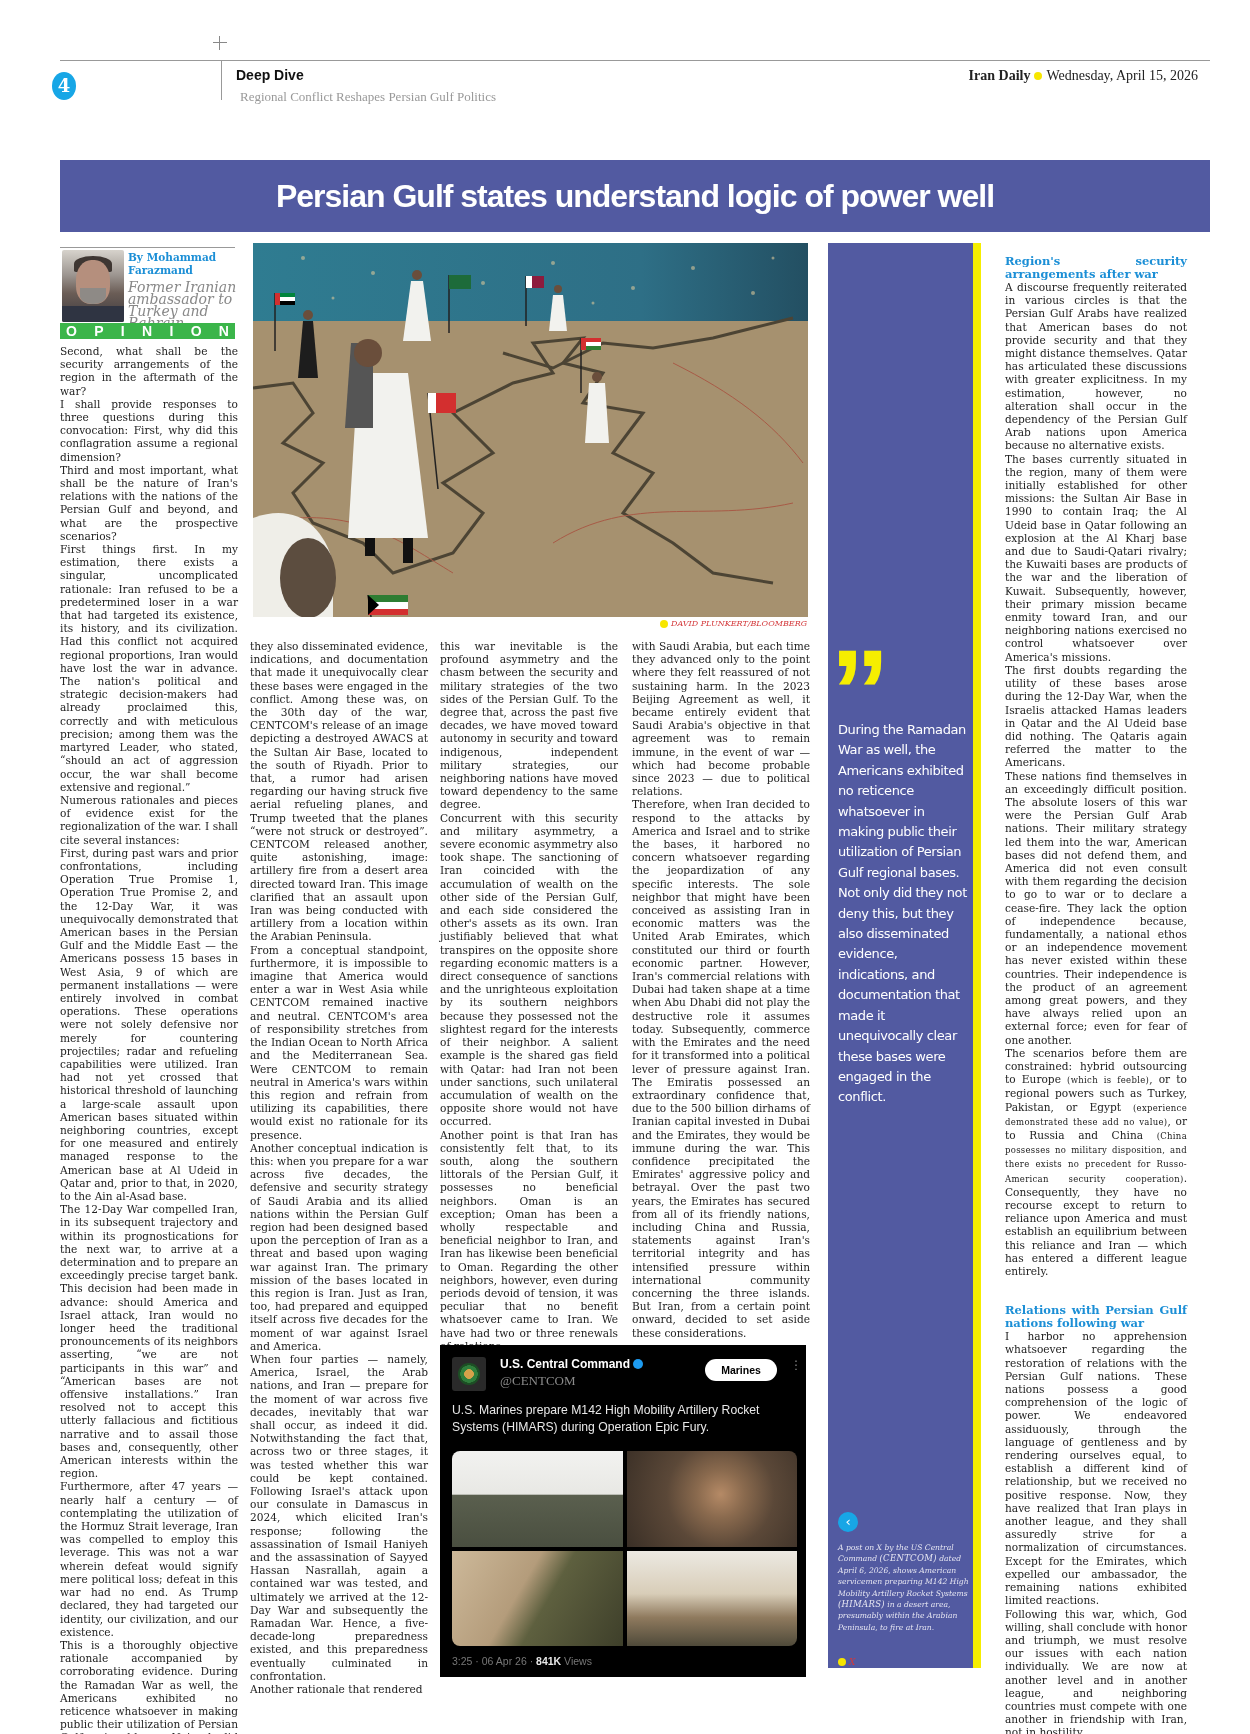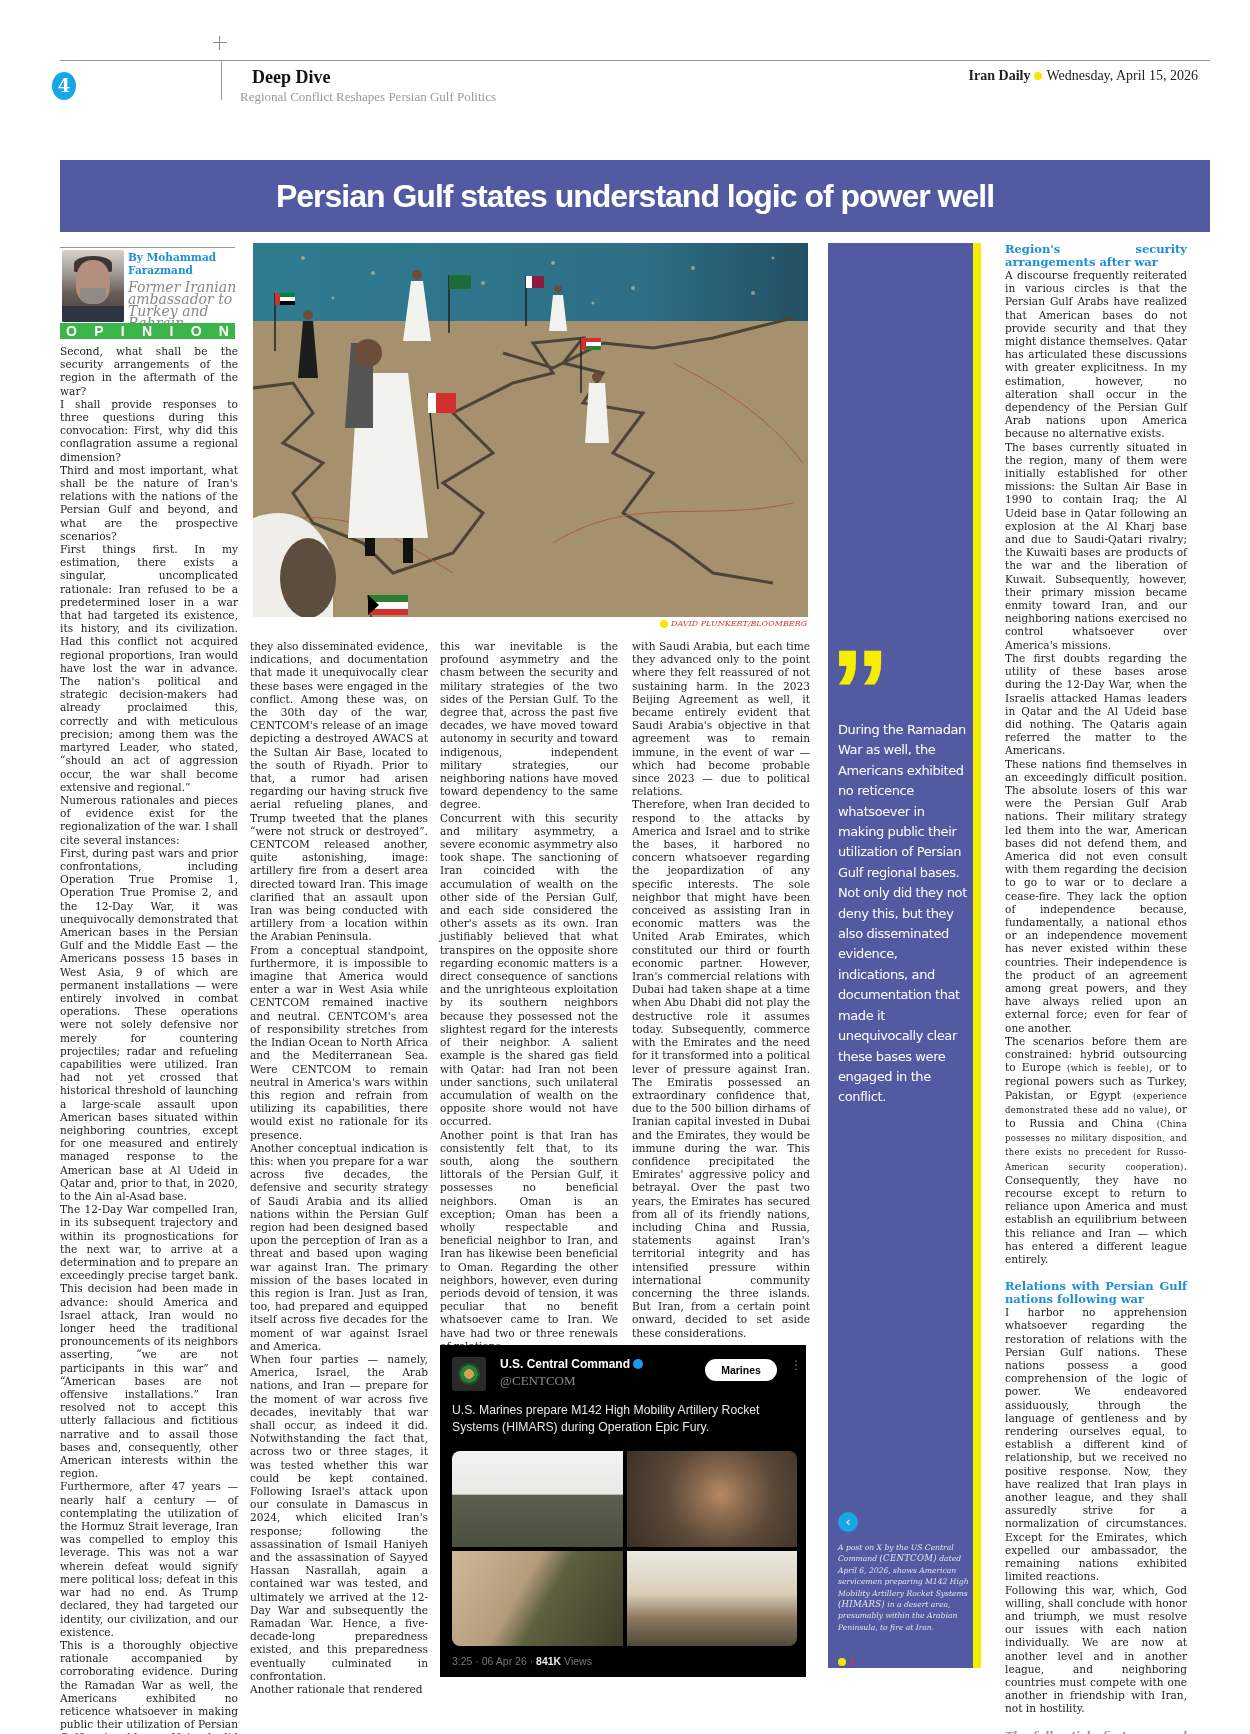--- a/index.html
+++ b/index.html
@@ -5,21 +5,21 @@
   * { box-sizing: border-box; margin: 0; padding: 0; }
   body { width: 1250px; height: 1734px; background: #fff; position: relative; font-family: "DejaVu Serif", serif; color: #222; overflow: hidden; }
   .abs { position: absolute; }
   .topline { left: 60px; top: 60px; width: 1150px; height: 1px; background: #999; }
   .crosshair { left: 213px; top: 36px; width: 14px; height: 14px; }
   .crosshair::before, .crosshair::after { content: ""; position: absolute; background: #888; }
   .crosshair::before { left: 6px; top: 0; width: 1px; height: 14px; }
   .crosshair::after { left: 0; top: 6px; width: 14px; height: 1px; }
   .vdiv { left: 221px; top: 60px; width: 1px; height: 40px; background: #999; }
   .page-num { left: 52px; top: 72px; width: 24px; height: 28px; border-radius: 50%; background: #17a6e6; color: #fff; font-family: "DejaVu Serif", serif; font-weight: bold; font-size: 18px; text-align: center; line-height: 28px; }
-  .section { left: 252px; top: 67px; font-family: Liberation Serif, serif; font-weight: bold; font-size: 18px; color: #111; }
+  .section { left: 236px; top: 67px; font-family: Liberation Sans, sans-serif; font-weight: bold; font-size: 14px; color: #111; }
   .subsection { left: 240px; top: 89px; font-family: "Liberation Serif", serif; font-size: 13px; color: #999; }
   .masthead { right: 52px; top: 68px; font-family: "Liberation Serif", serif; font-size: 14px; color: #222; display: flex; align-items: center; gap: 4px; margin-left: 8px; }
   .masthead b { font-weight: bold; }
   .ydot { width: 8px; height: 8px; border-radius: 50%; background: #f7e600; display: inline-block; }
   .headline-bar { left: 60px; top: 160px; width: 1150px; height: 72px; background: #525aa1; }
   .headline { left: 60px; top: 160px; width: 1150px; height: 72px; color: #fff; font-family: "Liberation Sans", sans-serif; font-weight: bold; font-size: 32px; line-height: 72px; text-align: center; letter-spacing: -1px; }
   .col { font-size: 10.6px; line-height: 13.2px; text-align: justify; hyphens: auto; color: #222; }
   .col p { margin: 0; }
   .author-rule { left: 60px; top: 247px; width: 175px; height: 1px; background: #999; }
   .avatar { left: 62px; top: 250px; width: 62px; height: 72px; background: linear-gradient(180deg,#d7d3cc 0%,#9c9590 35%,#6b5d56 60%,#3c3a3f 100%); border-radius: 2px; overflow: hidden; }
@@ -34,21 +34,21 @@
   .illus .sky { position: absolute; left: 0; top: 0; width: 100%; height: 82px; background: linear-gradient(90deg,#2f7c91,#2e6f86 70%,#234f62); }
   .illus .ground { position: absolute; left: 0; top: 78px; width: 100%; height: 296px; background: #a6916f; }
   .credit { left: 660px; top: 619px; font-style: italic; font-size: 8px; color: #d4393b; display: flex; align-items: center; gap: 3px; }
   .pullbox { left: 828px; top: 243px; width: 150px; height: 1425px; background: #525aa1; }
   .yellow-bar { left: 973px; top: 243px; width: 8px; height: 1425px; background: #f6ee00; }
   .quote-mark { left: 830px; top: 632px; font-family: "Liberation Sans", sans-serif; font-weight: bold; font-size: 120px; color: #f6ee00; line-height: 1; }
   .pull { left: 838px; top: 720px; width: 132px; font-family: "DejaVu Sans", sans-serif; font-size: 13px; line-height: 20.4px; color: #fff; letter-spacing: -0.4px; }
   .back-btn { left: 838px; top: 1512px; width: 20px; height: 20px; border-radius: 50%; background: #17a6e6; color: #fff; font-size: 13px; text-align: center; line-height: 20px; font-family: "DejaVu Sans", sans-serif; }
   .caption { left: 838px; top: 1542px; width: 132px; font-style: italic; font-size: 7.6px; line-height: 11.4px; color: #e6e6f2; }
   .caption-mark { left: 838px; top: 1657px; display: flex; align-items: center; gap: 3px; font-style: italic; font-size: 9px; color: #d4393b; }
-  .rc-heading { font-family: "DejaVu Serif", serif; font-weight: bold; font-size: 11.5px; line-height: 13px; color: #1c8fd6; }
+  .rc-heading { font-family: "DejaVu Serif", serif; font-weight: bold; font-size: 11.5px; line-height: 13px; color: #1c8fd6; margin-top: 12px; }
   .small-caps { font-size: 8.5px; letter-spacing: 0.3px; }
   .rc-end { font-style: italic; font-weight: bold; font-size: 10.6px; line-height: 13px; color: #999; }
   .tweet { left: 440px; top: 1345px; width: 366px; height: 332px; background: #000; color: #fff; font-family: "Liberation Sans", sans-serif; }
   .tw-logo { position: absolute; left: 12px; top: 12px; width: 34px; height: 34px; background: #2a2a2a; border-radius: 3px; }
   .tw-logo::after { content:""; position:absolute; left: 6px; top: 6px; width: 22px; height: 22px; border-radius: 50%; background: radial-gradient(circle,#d6a24a 30%,#2f7f3c 32%,#2f7f3c 55%,#1c4f24 57%); }
   .tw-name { position: absolute; left: 60px; top: 12px; font-weight: bold; font-size: 12px; }
   .tw-verified { display:inline-block; width: 10px; height: 10px; border-radius: 50%; background:#1d9bf0; margin-left: 3px; vertical-align: -1px; }
   .tw-handle { position: absolute; left: 60px; top: 28px; font-size: 13px; color: #8b8b8b; font-family: Liberation Serif, serif; }
   .tw-follow { position: absolute; left: 265px; top: 14px; width: 72px; height: 22px; border-radius: 11px; background: #fff; color: #000; font-weight: bold; font-size: 10.5px; text-align: center; line-height: 22px; }
   .tw-more { position: absolute; left: 350px; top: 17px; font-size: 12px; color: #888; line-height: 6px; }

